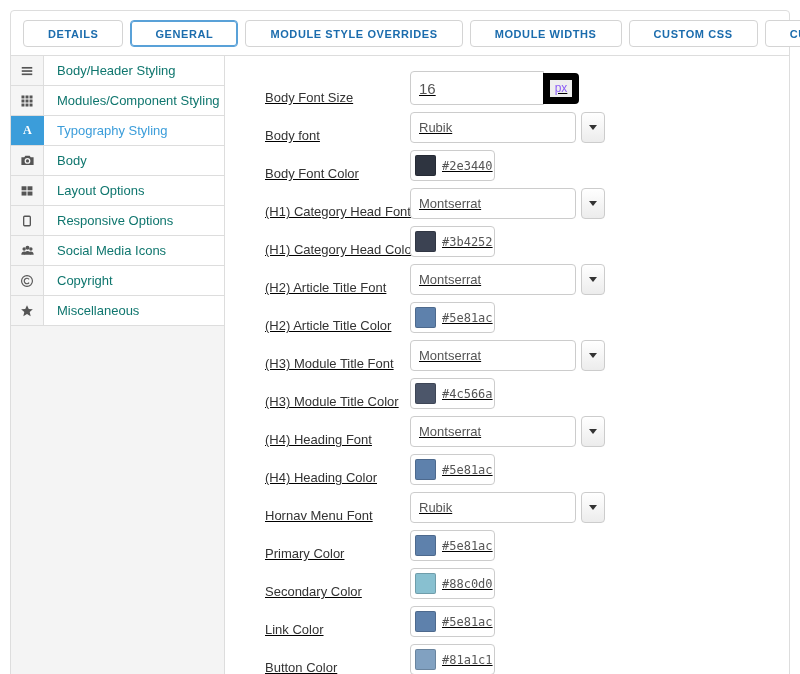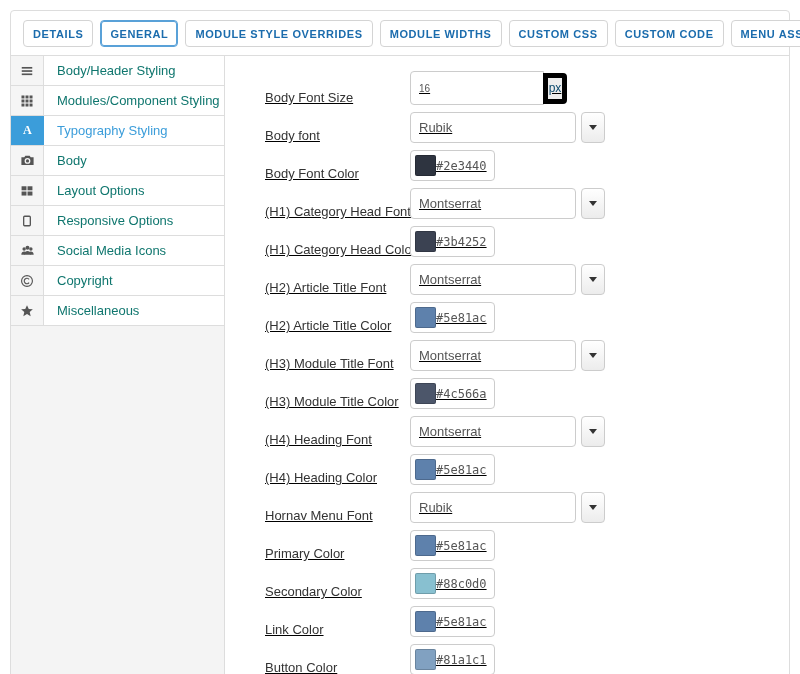--- a/index.html
+++ b/index.html
@@ -3,21 +3,21 @@
 <meta charset="utf-8">
 <style>
   html,body{margin:0;padding:0;width:800px;height:674px;overflow:hidden;background:#fff;
     font-family:"Liberation Sans",sans-serif;}
   *{box-sizing:border-box;}
   .panel{position:absolute;left:10px;top:10px;width:780px;height:700px;
     border:1px solid #ddd;border-radius:4px;background:#fff;}
   
   .tab-bar{display:flex;align-items:flex-start;padding:9px 0 0 12px;height:45px;
     border-bottom:1px solid #ddd;}
-  .tab{height:27px;margin-right:7px;padding:0 9px;background:#fff;
+  .tab{height:27px;margin-right:7px;padding:0 24px;background:#fff;
     border:1px solid #d4d4d4;border-radius:4px;color:#1b6cad;
     font:bold 11px "Liberation Sans",sans-serif;letter-spacing:.6px;cursor:pointer;
     white-space:nowrap;}
   .tab.active{border-color:#59a1d8;box-shadow:inset 0 0 0 1px #59a1d8;text-align:right;}
   
   .panel-body{display:flex;height:654px;}
   .sidebar{width:214px;border-right:1px solid #ddd;background:#f4f4f4;flex:none;}
   .side-item{display:flex;height:30px;border-bottom:1px solid #ddd;background:#fff;cursor:pointer;}
   .icon-cell{width:33px;flex:none;background:#f5f5f5;border-right:1px solid #ddd;
     display:flex;align-items:center;justify-content:center;color:#555;}
@@ -25,37 +25,37 @@
   .side-label{flex:1;font-size:13px;color:#0f766e;line-height:29px;padding-left:13px;
     white-space:nowrap;overflow:hidden;}
   .side-item.active .side-label{color:#3b9dda;}
   .icon-cell svg{display:block;}
   
   .form-area{flex:1;background:#fff;padding:18px 0 0 40px;}
   .frow{display:flex;align-items:flex-end;height:31px;margin-bottom:7px;text-decoration:underline;}
   .flabel{width:145px;flex:none;font-size:13px;color:#333;white-space:nowrap;}
   .fctrl{display:flex;align-items:center;}
   .tinput{width:134px;height:31px;border:1px solid #ccc;border-radius:4px 0 0 4px;
-    padding:16px 8px;font-size:10px;color:#555;outline:none;
+    padding:16px 8px;font-size:15px;color:#555;outline:none;
     font-family:"Liberation Sans",sans-serif;}
-  .addon{width:24px;height:31px;margin-left:-1px;background:#eee;border:5px solid #000000;
+  .addon{width:36px;height:31px;margin-left:-1px;background:#eee;border:7px solid #000000;
     border-radius:0 4px 4px 0;display:flex;align-items:center;justify-content:center;
-    font-size:12px;color:#0c4a6e;}
+    font-size:12px;color:#8b5cf6;}
   .selectbox{width:166px;height:31px;border:1px solid #ccc;border-radius:4px;background:#fff;
     display:flex;align-items:center;padding:12px 8px;font-size:13px;color:#555;cursor:pointer;}
   .caret-btn{width:24px;height:31px;margin-left:5px;border:1px solid #ccc;border-radius:4px;
     background:linear-gradient(#fff,#ececec);display:flex;align-items:center;
     justify-content:center;cursor:pointer;padding:0;}
   .caret{width:0;height:0;border-left:4px solid transparent;border-right:4px solid transparent;
     border-top:5px solid #333;}
   .colorbox{width:85px;height:31px;border:1px solid #ccc;border-radius:4px;background:#fff;
     display:flex;align-items:center;padding:0 4px;cursor:pointer;}
   .swatch{width:21px;height:21px;flex:none;border-radius:2px;
     box-shadow:inset 0 0 0 1px rgba(0,0,0,.18);}
-  .hex{font-family:"DejaVu Sans Mono",monospace;font-size:12px;color:#555;}
+  .hex{margin-left:6px;font-family:"DejaVu Sans Mono",monospace;font-size:12px;color:#555;}
 </style>
 </head>
 <body>
 
 <div class="panel">
   <div class="tab-bar">
       <button class="tab">DETAILS</button>
       <button class="tab active">GENERAL</button>
       <button class="tab">MODULE STYLE OVERRIDES</button>
       <button class="tab">MODULE WIDTHS</button>

